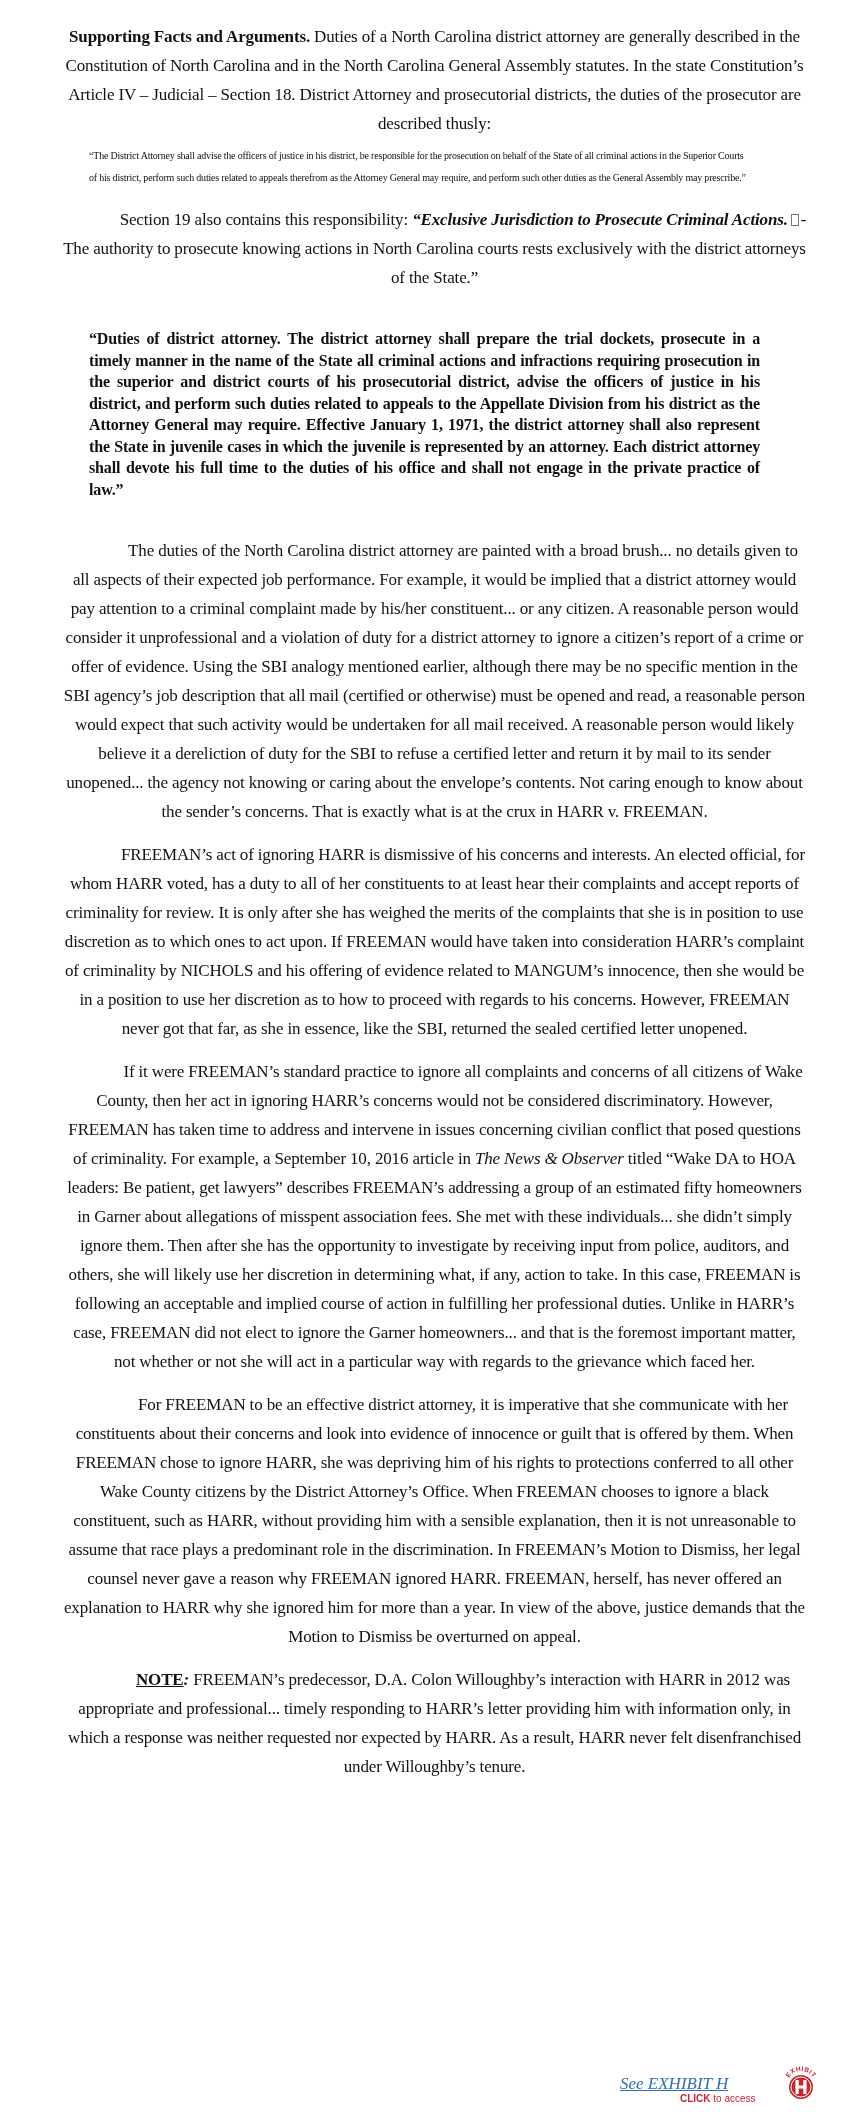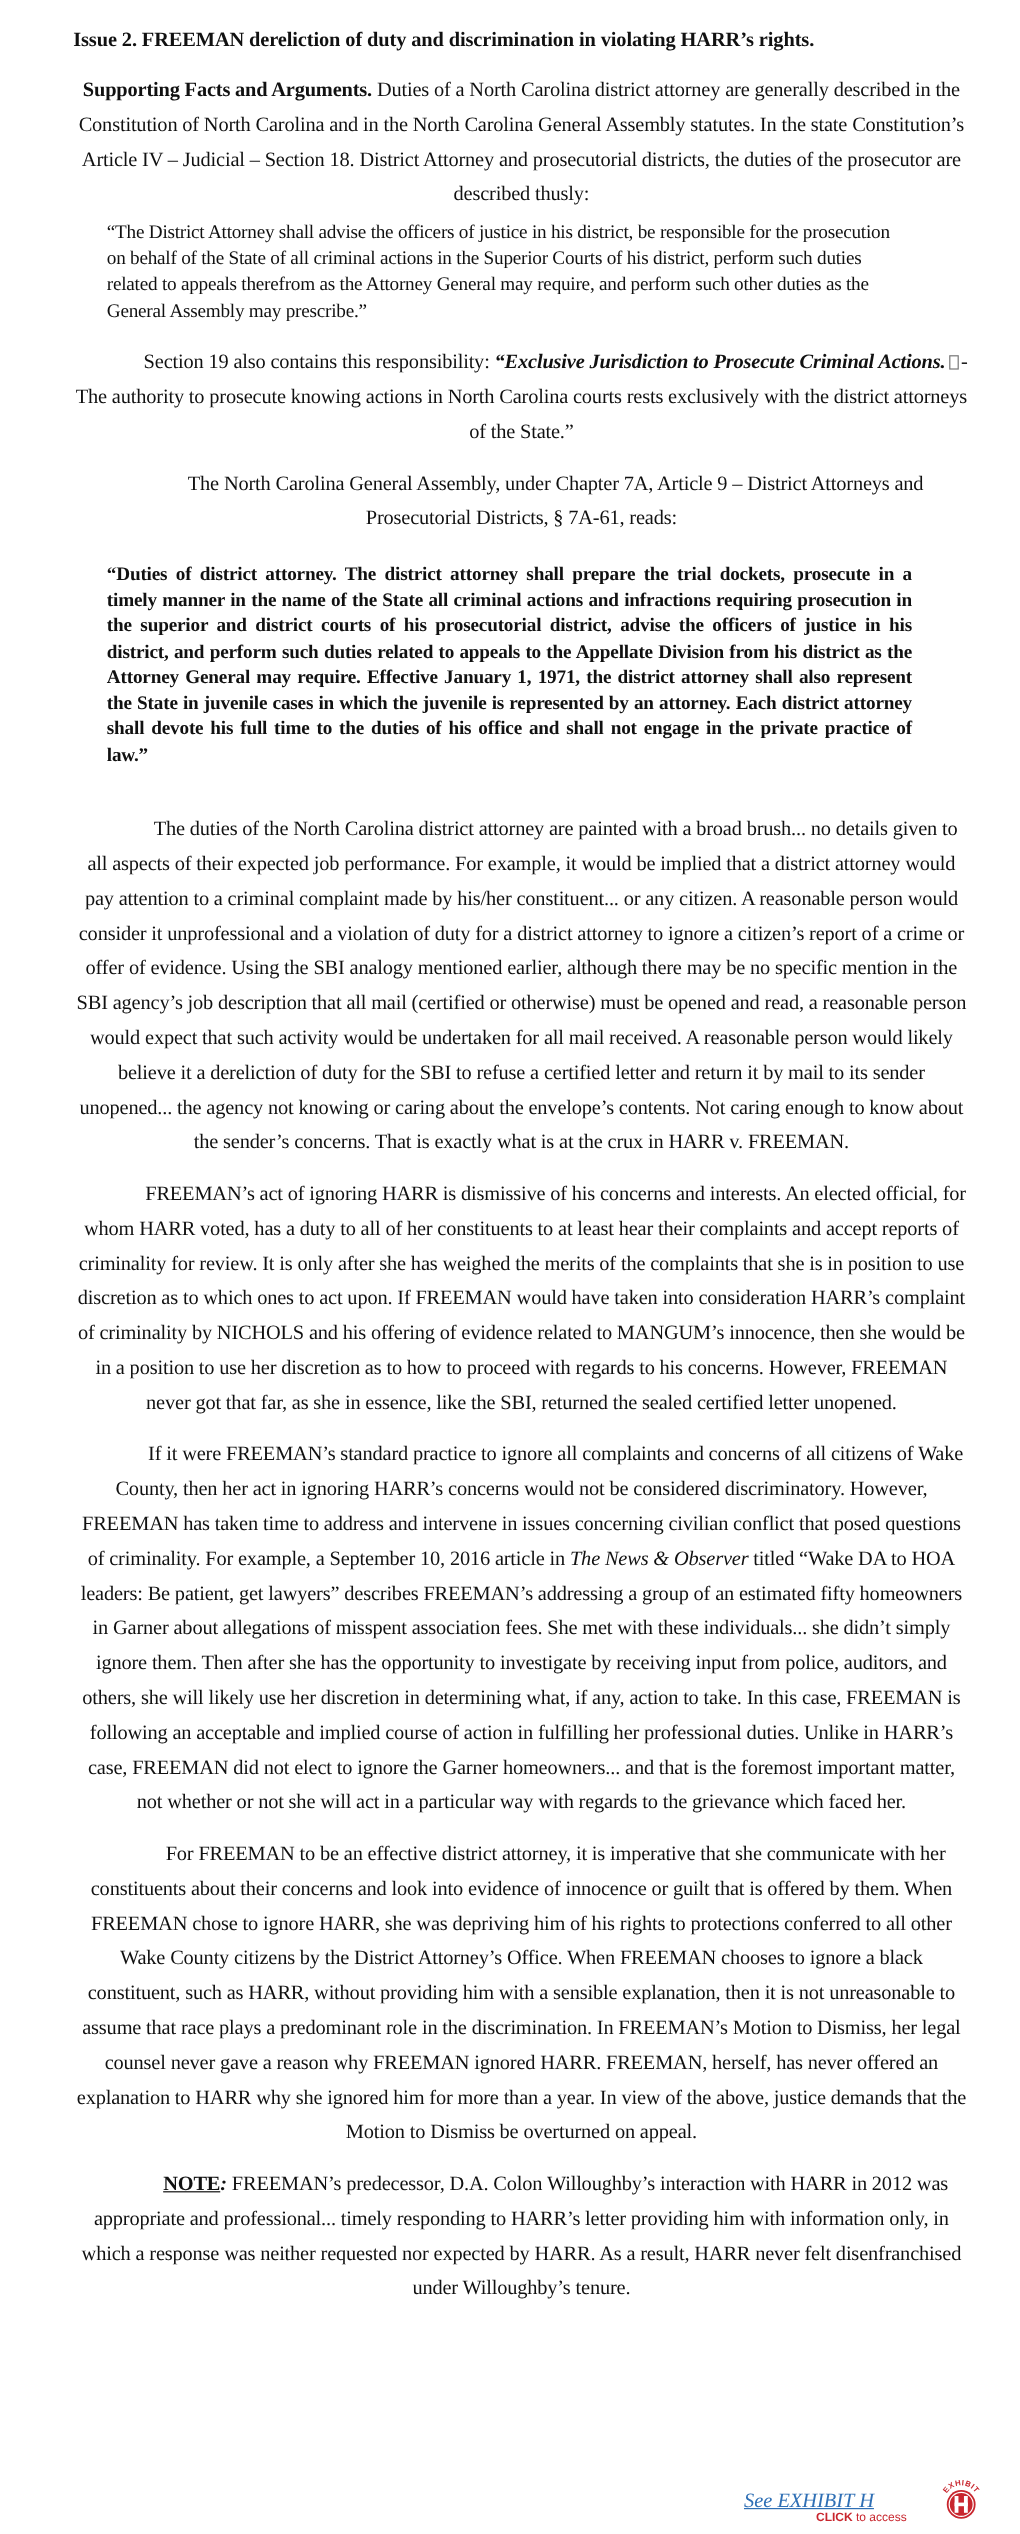--- a/index.html
+++ b/index.html
@@ -27,21 +27,21 @@
   p.body {
     font-size: 17px;
     line-height: 29px;
     margin: 0;
     text-align: center;
     letter-spacing: -0.15px;
   }
   p.indent { text-indent: 57px; }
   .lead { font-weight: bold; }
   .quote1 {
-    font-size: 16px;
+    font-size: 10px;
     line-height: 22px;
     margin: 7px 55px 16px 28px;
     letter-spacing: -0.2px;
   }
   .quote2 {
     font-size: 16px;
     line-height: 21.5px;
     margin: 22px 48px 24px 28px;
     text-align: justify;
     letter-spacing: -0.15px;
@@ -88,31 +88,29 @@
     width: 40px;
     height: 40px;
     cursor: pointer;
   }
 </style>
 </head>
 <body>
 
 <div class="page">
 
-  <div class="heading">Issue 2.  FREEMAN dereliction of duty and discrimination in violating HARR’s rights.</div>
 
   <p class="body"><span class="lead">Supporting Facts and Arguments.</span><span>  Duties of a North Carolina district attorney are generally described in the Constitution of North Carolina and in the North Carolina General Assembly statutes.  In the state Constitution’s Article IV – Judicial – Section 18. District Attorney and prosecutorial districts, the duties of the prosecutor are described thusly:</span></p>
 
   <div class="quote1">“The District Attorney shall advise the officers of justice in his district, be responsible for the prosecution on behalf of the State of all criminal actions in the Superior Courts of his district, perform such duties related to appeals therefrom as the Attorney General may require, and perform such other duties as the General Assembly may prescribe.”</div>
 
   <p class="body indent"><span>Section 19 also contains this responsibility: </span><span class="bold">“Exclusive Jurisdiction to Prosecute Criminal Actions.</span><span class="missing-glyph"></span><span>- The authority to prosecute knowing actions in North Carolina courts rests exclusively with the district attorneys of the State.”</span></p>
 
   <div class="gap-m"></div>
 
-  <p class="body indent">The North Carolina General Assembly, under Chapter 7A, Article 9 – District Attorneys and Prosecutorial Districts, § 7A-61, reads:</p>
 
   <div class="quote2">“Duties of district attorney. The district attorney shall prepare the trial dockets, prosecute in a timely manner in the name of the State all criminal actions and infractions requiring prosecution in the superior and district courts of his prosecutorial district, advise the officers of justice in his district, and perform such duties related to appeals to the Appellate Division from his district as the Attorney General may require. Effective January 1, 1971, the district attorney shall also represent the State in juvenile cases in which the juvenile is represented by an attorney. Each district attorney shall devote his full time to the duties of his office and shall not engage in the private practice of law.”</div>
 
   <div class="gap-s"></div>
 
   <p class="body indent">The duties of the North Carolina district attorney are painted with a broad brush... no details given to all aspects of their expected job performance.  For example, it would be implied that a district attorney would pay attention to a criminal complaint made by his/her constituent... or any citizen.  A reasonable person would consider it unprofessional and a violation of duty for a district attorney to ignore a citizen’s report of a crime or offer of evidence.  Using the SBI analogy mentioned earlier, although there may be no specific mention in the SBI agency’s job description that all mail (certified or otherwise) must be opened and read, a reasonable person would expect that such activity would be undertaken for all mail received.  A reasonable person would likely believe it a dereliction of duty for the SBI to refuse a certified letter and return it by mail to its sender unopened... the agency not knowing or caring about the envelope’s contents. Not caring enough to know about the sender’s concerns.  That is exactly what is at the crux in HARR v. FREEMAN.</p>
 
   <div class="gap-m"></div>
 
   <p class="body indent">FREEMAN’s act of ignoring HARR is dismissive of his concerns and interests.  An elected official, for whom HARR voted, has a duty to all of her constituents to at least hear their complaints and accept reports of criminality for review.  It is only after she has weighed the merits of the complaints that she is in position to use discretion as to which ones to act upon.  If FREEMAN would have taken into consideration HARR’s complaint of criminality by NICHOLS and his offering of evidence related to MANGUM’s innocence, then she would be in a position to use her discretion as to how to proceed with regards to his concerns.  However, FREEMAN never got that far, as she in essence, like the SBI, returned the sealed certified letter unopened.</p>

